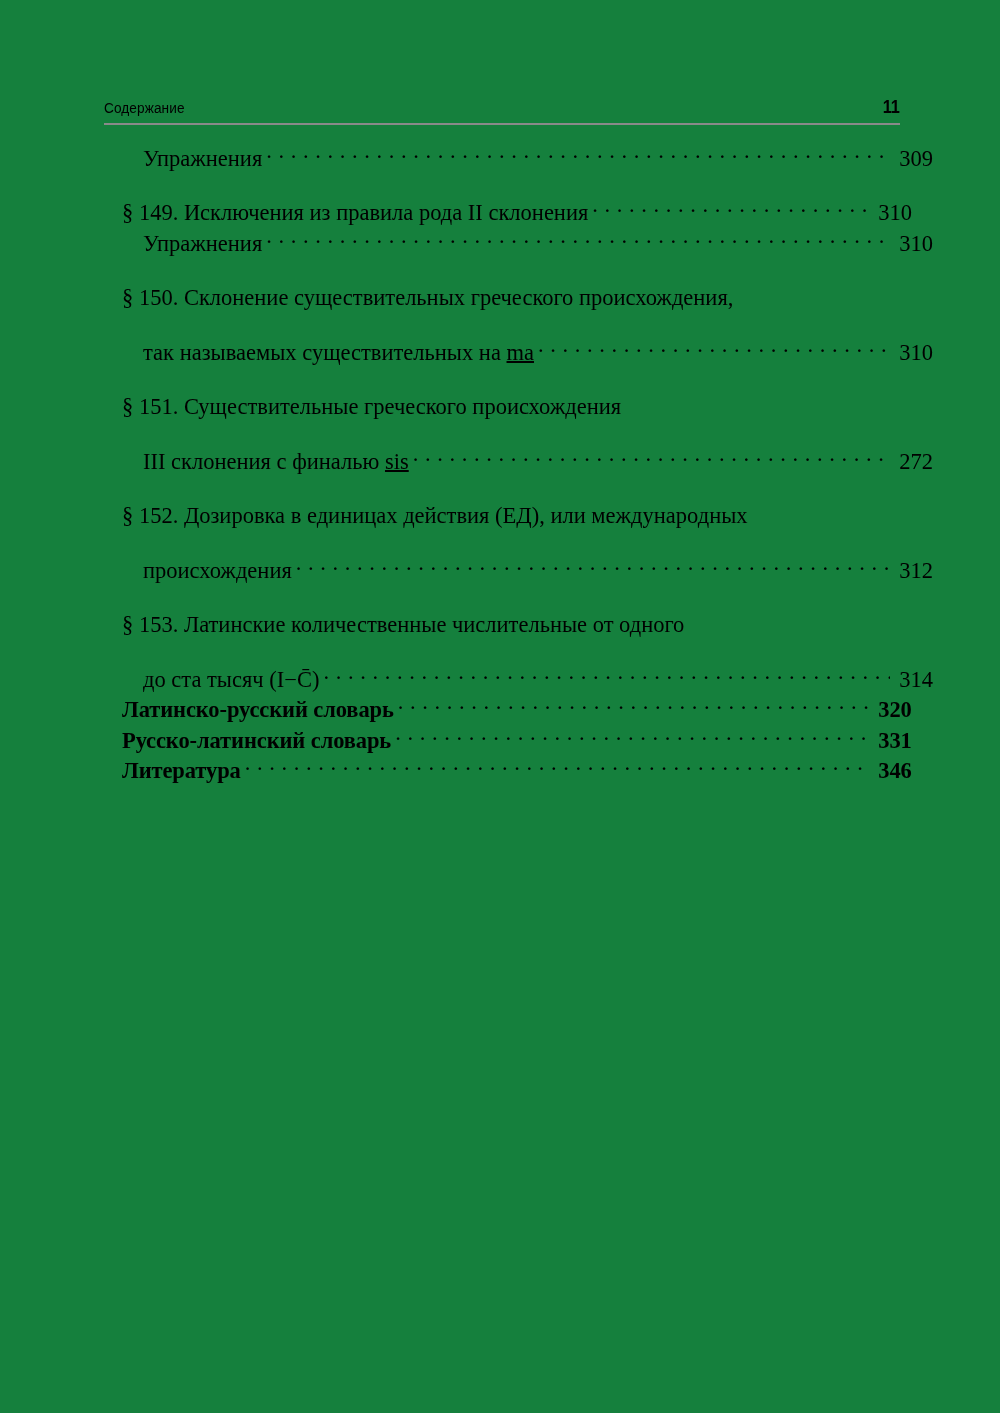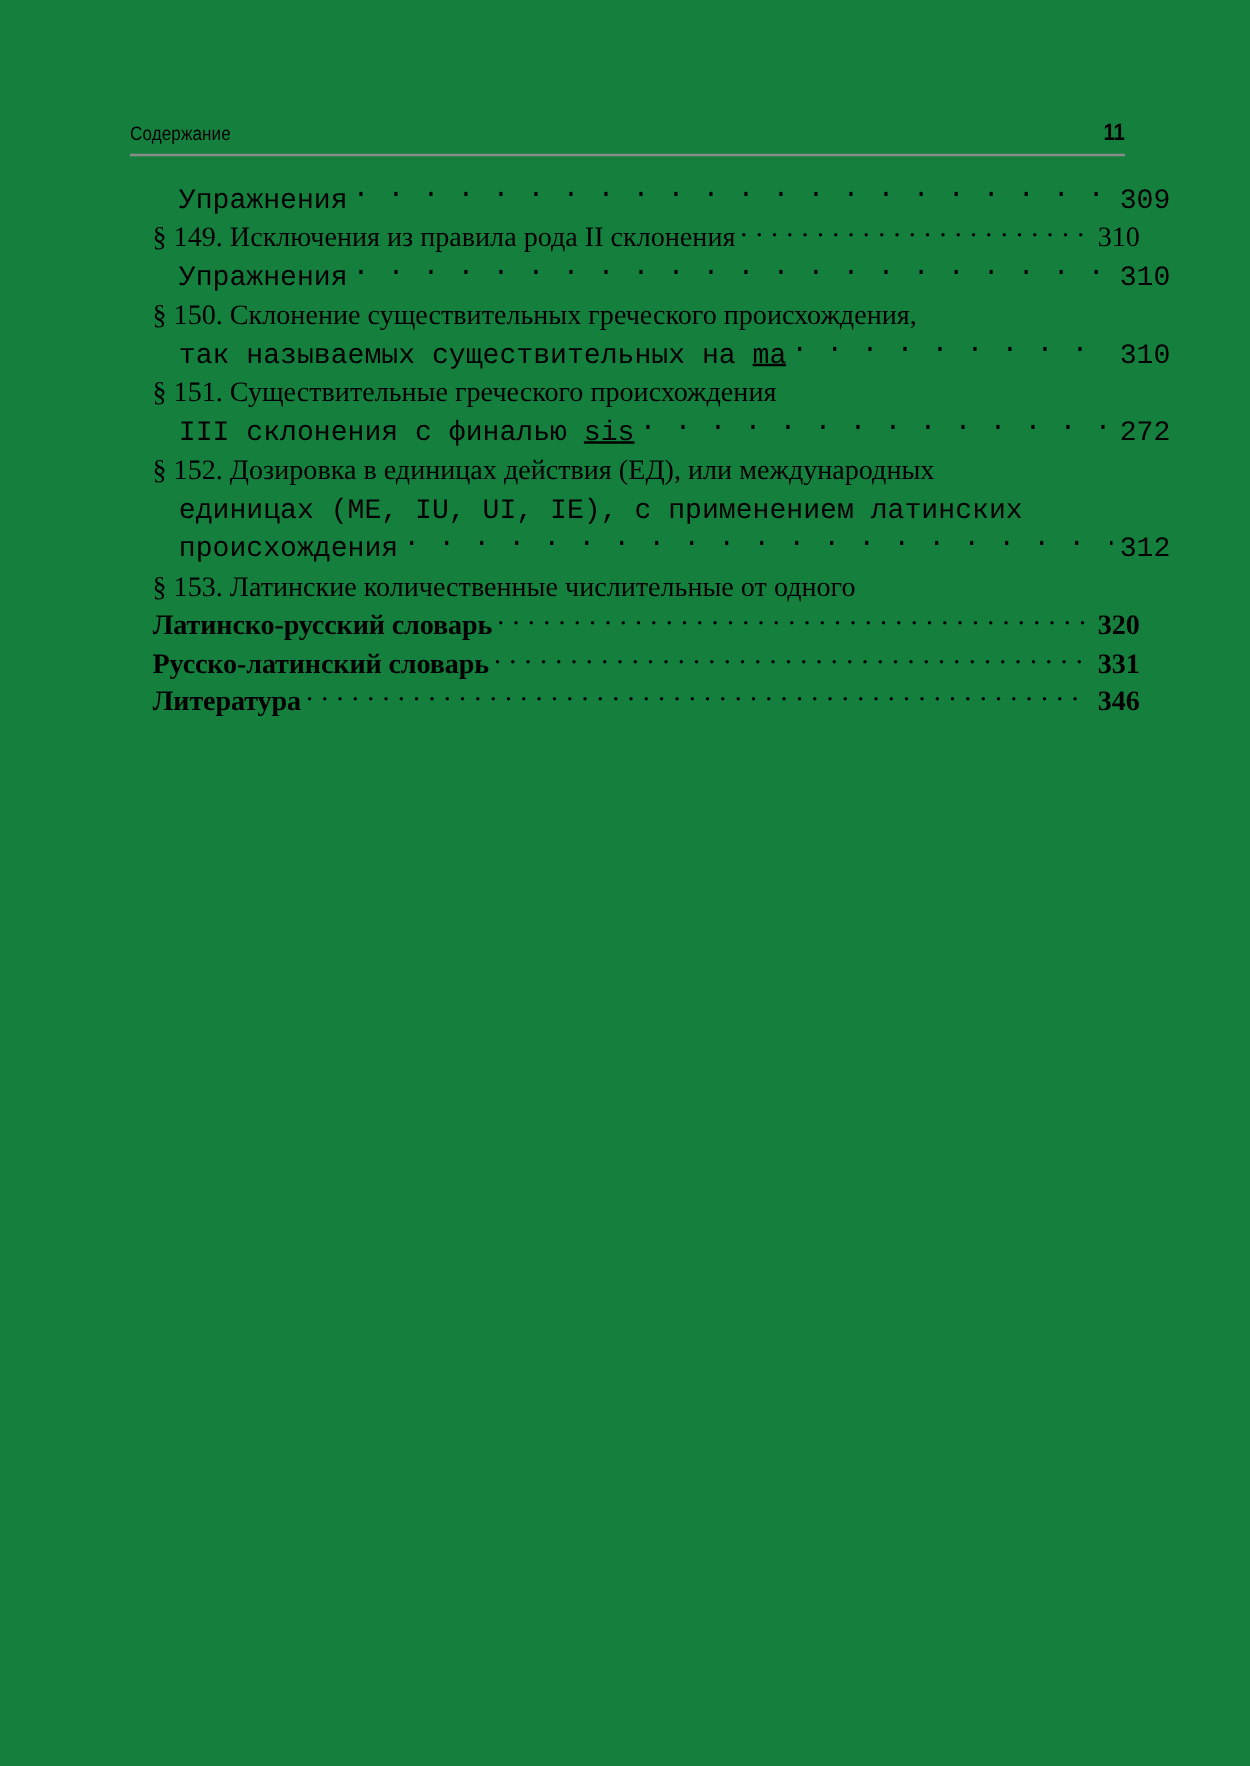--- a/index.html
+++ b/index.html
@@ -79,26 +79,26 @@
     align-items: baseline;
     width: 100%;
     font-size: 22.5px;
     line-height: 30px;
     white-space: nowrap;
   }
 
   
   .lvl-section > .toc-line {
     padding-left: 18px;
+    margin-top: 24px;
   }
   
   .lvl-sub > .toc-line,
   .lvl-section > .toc-line.runover {
     padding-left: 39px;
-    font-family: Liberation Mono, monospace;
   }
   
   .lvl-bold > .toc-line {
     padding-left: 18px;
     font-weight: 700;
     letter-spacing: -0.1px;
   }
 
   .toc-text {
     flex: 0 1 auto;
@@ -201,37 +201,37 @@
           <span class="toc-dots"></span>
           <span class="toc-page">272</span>
         </div>
       </div>
       <div class="toc-entry lvl-section">
         <div class="toc-line no-folio">
           <span class="toc-text">§ 152. Дозировка в единицах действия (ЕД), или международных</span>
           <span class="toc-dots"></span>
           <span class="toc-page"></span>
         </div>
-        <div class="toc-line runover no-folio">
-          <span class="toc-text">единицах (МЕ, IU, UI, IE), с применением латинских</span>
-          <span class="toc-dots"></span>
-          <span class="toc-page"></span>
-        </div>
         <div class="toc-line runover">
           <span class="toc-text">происхождения</span>
           <span class="toc-dots"></span>
           <span class="toc-page">312</span>
         </div>
       </div>
       <div class="toc-entry lvl-section">
         <div class="toc-line no-folio">
           <span class="toc-text">§ 153. Латинские количественные числительные от одного</span>
           <span class="toc-dots"></span>
           <span class="toc-page"></span>
         </div>
+        <div class="toc-line runover">
+          <span class="toc-text">до ста тысяч (<span>I−C̄</span>)</span>
+          <span class="toc-dots"></span>
+          <span class="toc-page">314</span>
+        </div>
       </div>
       <div class="toc-entry lvl-bold">
         <div class="toc-line">
           <span class="toc-text">Латинско-русский словарь</span>
           <span class="toc-dots"></span>
           <span class="toc-page">320</span>
         </div>
       </div>
       <div class="toc-entry lvl-bold">
         <div class="toc-line">

